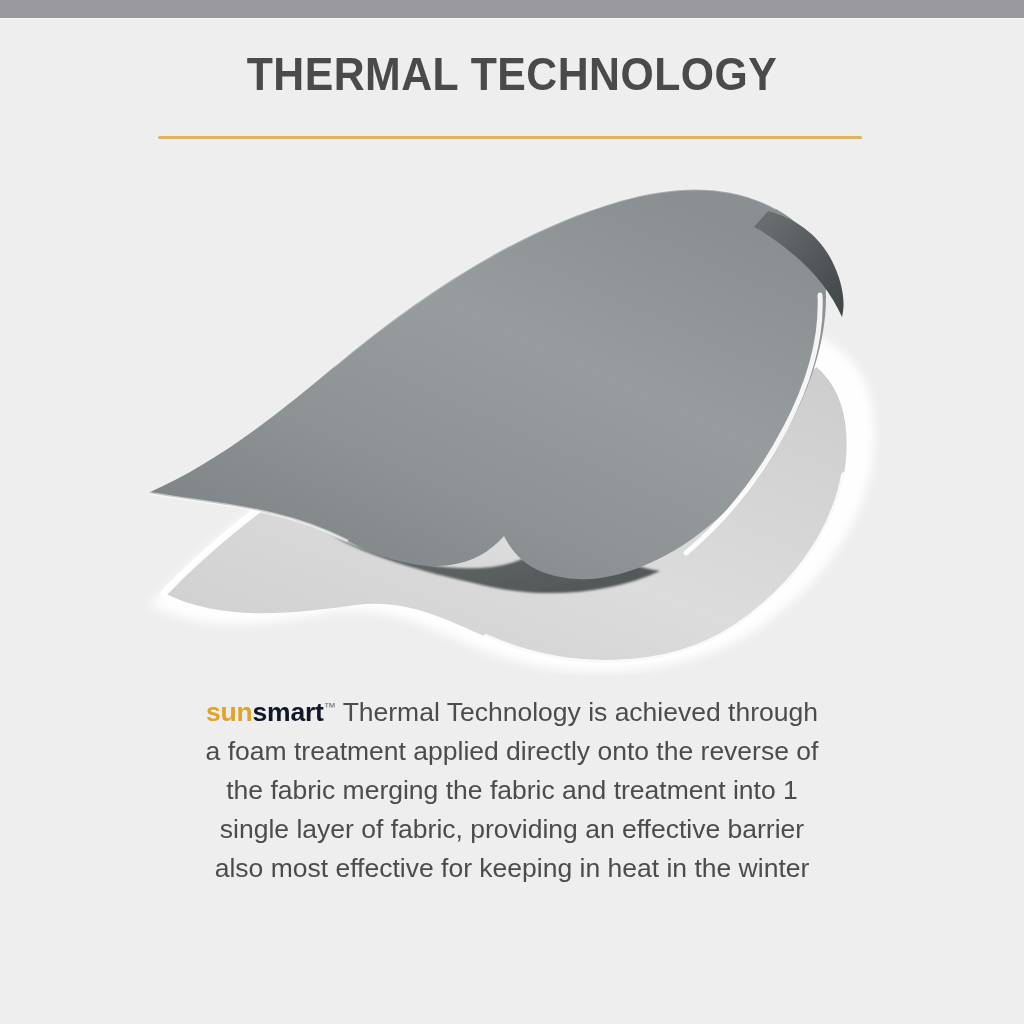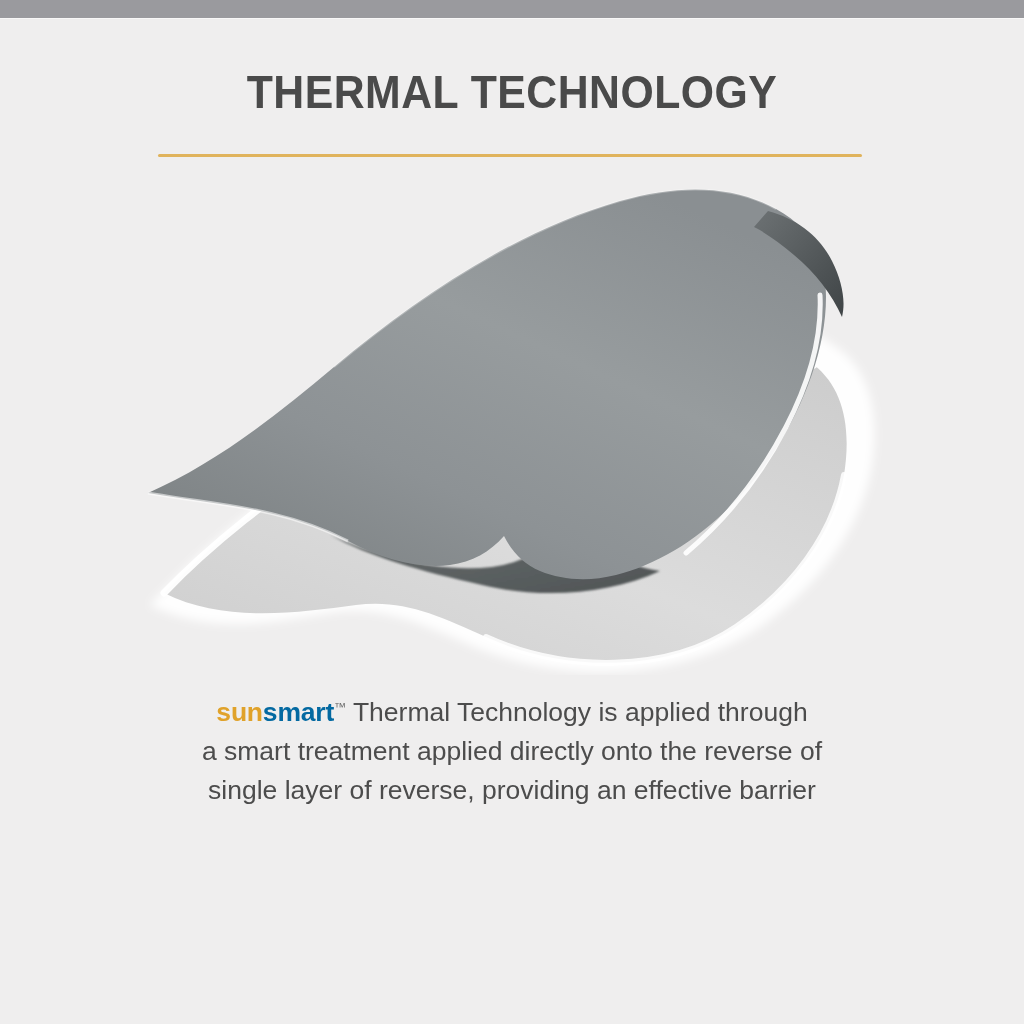--- a/index.html
+++ b/index.html
@@ -23,21 +23,21 @@
     width: 1024px;
     height: 18px;
     background: #9a9a9e;
     box-shadow: 0 1px 0 rgba(255,255,255,0.55);
   }
 
   
   #header {
     position: absolute;
     left: 0;
-    top: 36px;
+    top: 18px;
     width: 928px;
     height: 110px;
     padding-left: 28px;
   }
   #page-title {
     position: absolute;
     left: 0;
     top: 28px;
     width: 1024px;
     text-align: center;
@@ -90,21 +90,21 @@
   #description .line {
     display: block;
     white-space: nowrap;
   }
   .brand-sun {
     color: #e0a22a;
     font-weight: 600;
     letter-spacing: -0.2px;
   }
   .brand-smart {
-    color: #0369a1;
+    color: #0f172a;
     font-weight: 600;
     letter-spacing: -0.2px;
   }
   .brand-tm {
     font-size: 12px;
     vertical-align: 10px;
     color: #6a6a6a;
     letter-spacing: 0;
   }
 </style>
@@ -217,16 +217,18 @@
 
     <g>
       <path d="M 700 120
                C 702 160, 690 206, 666 252
                C 640 302, 604 346, 566 378" fill="none" stroke="#ffffff" stroke-width="5" stroke-linecap="round" opacity="0.9"></path>
     </g>
   </svg>
 </div>
 
 <div id="description">
-  <span class="line"><span class="brand-sun">sun</span><span class="brand-smart">smart</span><span class="brand-tm">™</span><span> Thermal Technology is applied through</span></span>
-  <span class="line">a smart treatment applied directly onto the reverse of</span>
-  <span class="line">single layer of reverse, providing an effective barrier</span>
+  <span class="line"><span class="brand-sun">sun</span><span class="brand-smart">smart</span><span class="brand-tm">™</span><span> Thermal Technology is achieved through</span></span>
+  <span class="line">a foam treatment applied directly onto the reverse of</span>
+  <span class="line">the fabric merging the fabric and treatment into 1</span>
+  <span class="line">single layer of fabric, providing an effective barrier</span>
+  <span class="line">also most effective for keeping in heat in the winter</span>
 </div>
 
 </body></html>

